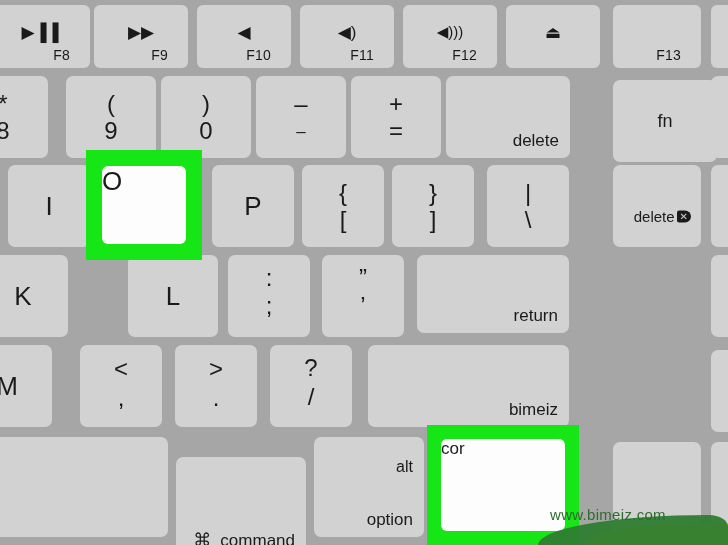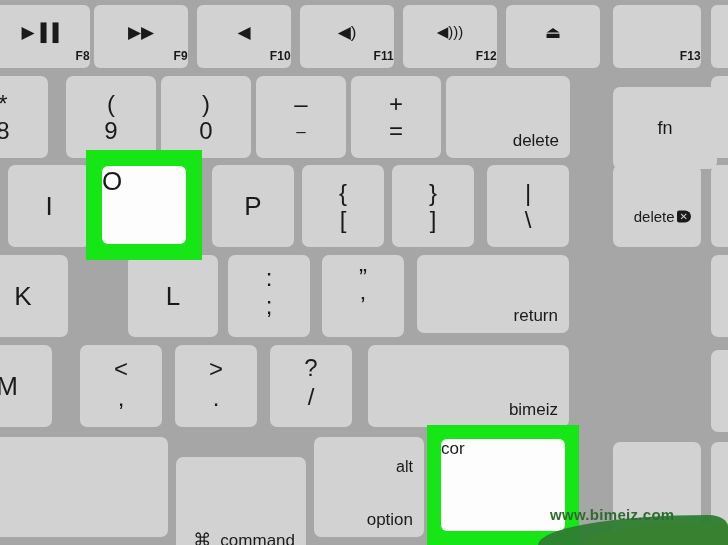--- a/index.html
+++ b/index.html
@@ -56,25 +56,24 @@
     font-size: 24px;
   }
   
   .lbl.br {
     right: 11px;
     bottom: 9px;
     font-size: 17px;
   }
   
   .lbl.fnum {
-    right: 0;
+    right: 20px;
     bottom: 6px;
-    font-size: 12px;
+    font-size: 14px;
     letter-spacing: 0.2px;
-    font-weight: bold;
   }
   
   .lbl.media {
     left: 0; right: 0;
     top: 30%;
     text-align: center;
     font-size: 17px;
   }
   .lbl.media.wide { font-size: 15px; }
   
@@ -144,21 +143,21 @@
     color: #3d7a3d;
     opacity: 0.85;
     font-family: "DejaVu Sans", sans-serif;
     -webkit-text-stroke: 0.6px #2f6b2f;
   }
   .wm-url {
     position: absolute;
     left: 22px;
     bottom: 22px;
     font-size: 15px;
-    font-weight: bold;
+    font-weight: normal;
     color: #2f6b2f;
     letter-spacing: 0.3px;
   }
   .wm-swoosh-g {
     position: absolute;
     left: 10px;
     bottom: 0;
     width: 190px;
     height: 30px;
     background: #2e7d32;
@@ -238,21 +237,21 @@
 
   <div class="key" style="left:351px;top:76px;width:90px;height:82px;">
     <span class="lbl up">+</span>
     <span class="lbl dn">=</span>
   </div>
 
   <div class="key" style="left:446px;top:76px;width:124px;height:82px;">
     <span class="lbl br">delete</span>
   </div>
 
-  <div class="key" style="left:613px;top:87px;width:104px;height:82px;">
+  <div class="key" style="left:613px;top:80px;width:104px;height:82px;">
     <span class="lbl cword">fn</span>
   </div>
 
   <div class="key" style="left:711px;top:76px;width:40px;height:82px;"></div>
 
   <div class="key" style="left:8px;top:165px;width:82px;height:82px;">
     <span class="lbl center">I</span>
   </div>
 
   <div class="key" style="left:212px;top:165px;width:82px;height:82px;">

